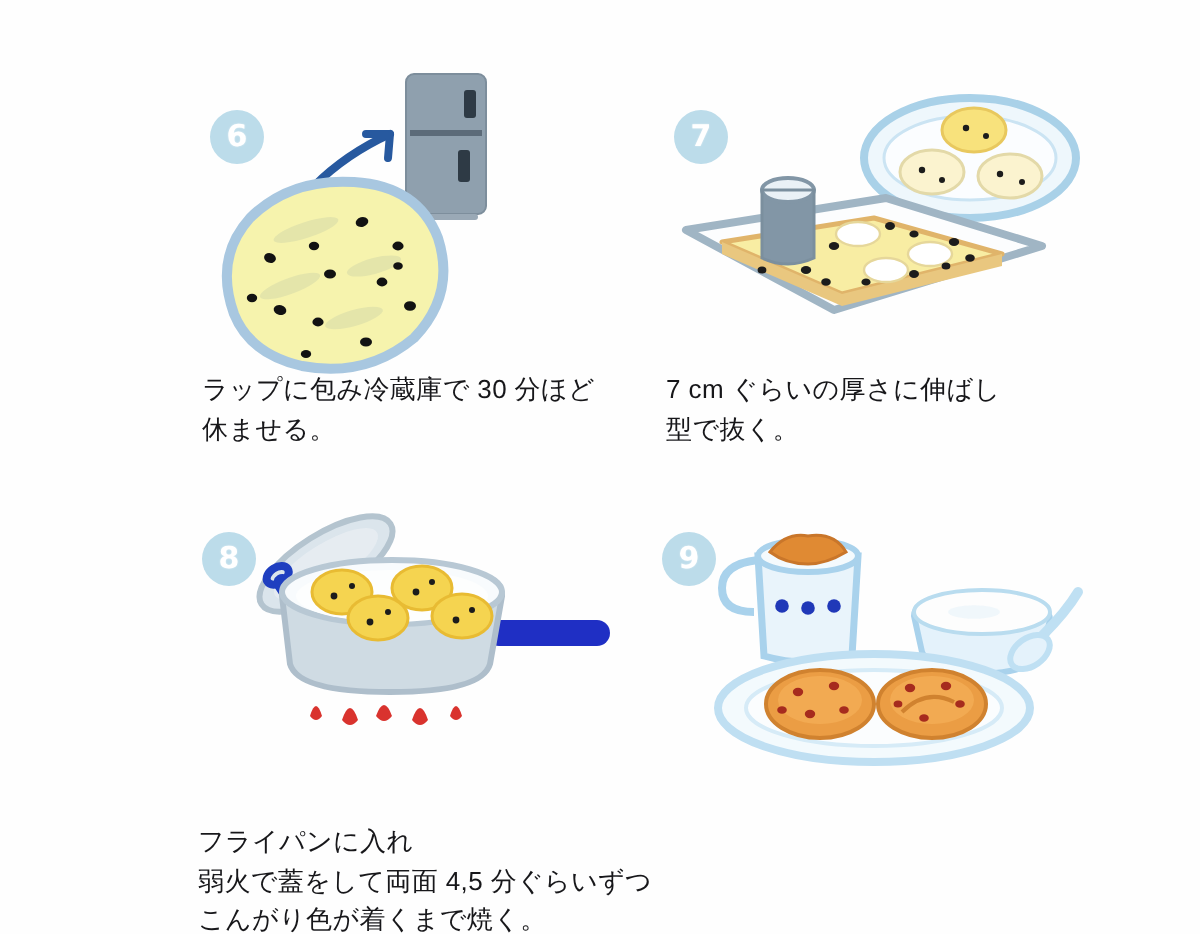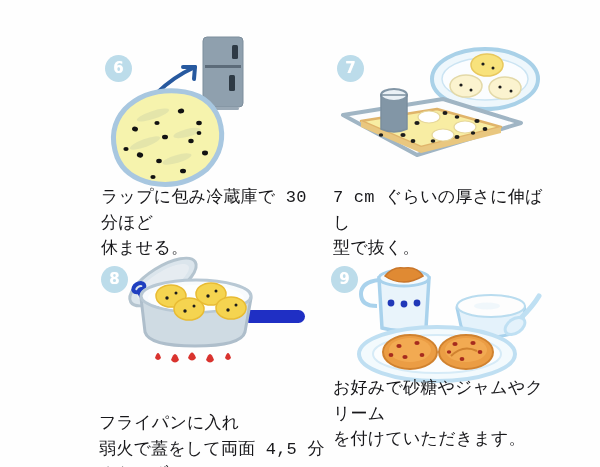--- a/index.html
+++ b/index.html
@@ -34,25 +34,25 @@
     font-weight: bold;
     display: flex;
     align-items: center;
     justify-content: center;
     line-height: 1;
     letter-spacing: 0;
     text-shadow: 0 0 1px rgba(255,255,255,0.6);
   }
   .caption {
     position: absolute;
-    font-size: 17px;
+    font-size: 13px;
     line-height: 1.5;
     color: #17171a;
     white-space: pre-line;
-    font-family: Liberation Mono, monospace;
+    font-family: Liberation Sans, sans-serif;
     letter-spacing: 0.2px;
   }
   .art {
     position: absolute;
   }
   svg { display: block; overflow: visible; }
 </style>
 </head>
 <body>
 
@@ -283,17 +283,15 @@
               <ellipse cx="148" cy="87" rx="2.6" ry="2.1"></ellipse>
               <ellipse cx="155" cy="96" rx="2.4" ry="1.9"></ellipse>
               <ellipse cx="137" cy="103" rx="2.4" ry="1.9"></ellipse>
               <ellipse cx="124" cy="96" rx="2.2" ry="1.8"></ellipse>
             </g>
           </g>
         </g>
       </svg>
     </div>
 
-    <div class="caption" style="left:8px; top:118px; width:225px;">お好みで砂糖やジャムやクリーム
-を付けていただきます。</div>
   </div>
 
 </div>
 
 </body></html>

